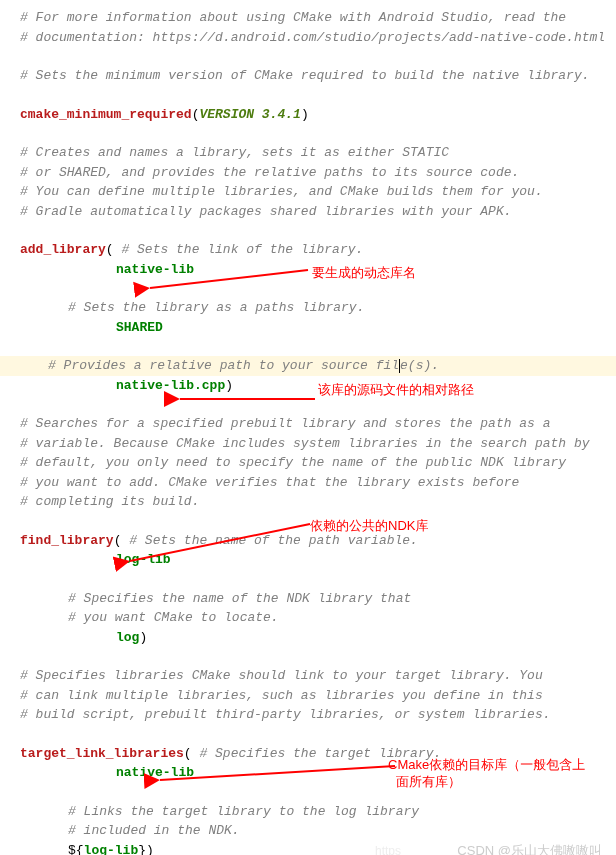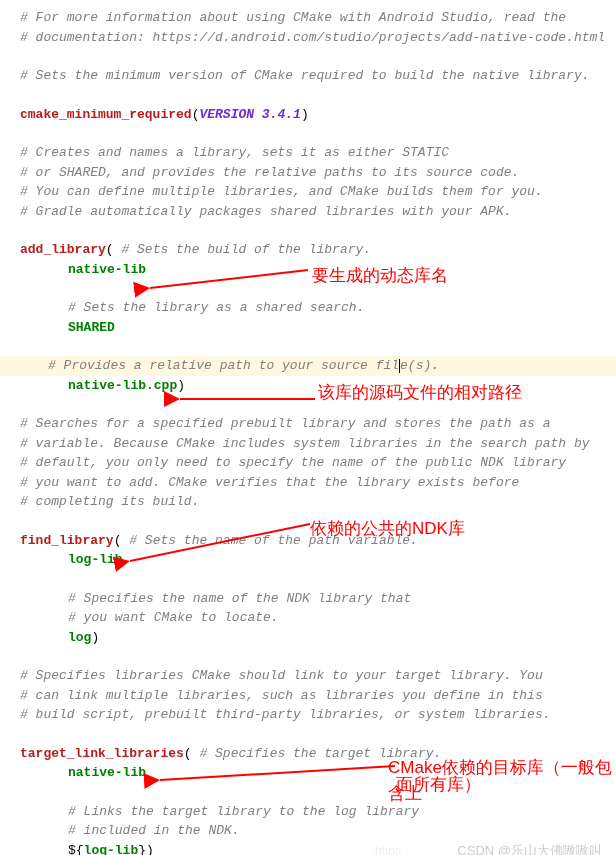--- a/index.html
+++ b/index.html
@@ -14,22 +14,22 @@
     width: 616px;
     box-sizing: border-box;
     position: relative;
   }
   .line {
     white-space: pre;
     min-height: 19px;
   }
   .comment { color: #808080; }
   .fn-name { color: #b91c1c; font-weight: bold; font-style: normal; }
-  .keyword-bold { color: #6d28d9; font-weight: bold; font-style: italic; }
-  .keyword-bold-ns { color: #008000; font-weight: bold; font-style: normal; }
+  .keyword-bold { color: #4d7c0f; font-weight: bold; font-style: italic; }
+  .keyword-bold-ns { color: #008000; font-weight: bold; font-style: normal; margin-left: 48px; }
   .paren { color: #000000; font-style: normal; }
   .highlighted {
     background: #fff8e0;
     margin-left: -20px;
     margin-right: -20px;
     padding-left: 20px;
     padding-right: 24px;
   }
   .indent1 { padding-left: 48px; }
   .var { color: #008000; font-weight: bold; font-style: normal; }
@@ -39,21 +39,21 @@
     width: 1px;
     height: 14px;
     background: #000;
     vertical-align: middle;
   }
   .anno {
     position: absolute;
     color: #ff0000;
     font-family: "SimSun", Arial, sans-serif;
     font-style: normal;
-    font-size: 17px;
+    font-size: 13px;
     pointer-events: none;
   }
   svg.arrow {
     position: absolute;
     pointer-events: none;
     overflow: visible;
   }
   .watermark {
     position: absolute;
     bottom: 8px;
@@ -81,24 +81,24 @@
 <div class="line"></div>
 <div class="line comment"># Sets the minimum version of CMake required to build the native library.</div>
 <div class="line"></div>
 <div class="line"><span class="fn-name">cmake_minimum_required</span><span class="paren">(</span><span class="keyword-bold">VERSION 3.4.1</span><span class="paren">)</span></div>
 <div class="line"></div>
 <div class="line comment"># Creates and names a library, sets it as either STATIC</div>
 <div class="line comment"># or SHARED, and provides the relative paths to its source code.</div>
 <div class="line comment"># You can define multiple libraries, and CMake builds them for you.</div>
 <div class="line comment"># Gradle automatically packages shared libraries with your APK.</div>
 <div class="line"></div>
-<div class="line"><span class="fn-name">add_library</span><span class="paren">(</span><span class="comment"> # Sets the build of the library.</span></div>
+<div class="line"><span class="fn-name">add_library</span><span class="paren">(</span><span class="comment"> # Sets the link of the library.</span></div>
 <div class="line indent1"><span class="keyword-bold-ns">native-lib</span></div>
 <div class="line"></div>
-<div class="line indent1 comment"># Sets the library as a shared search.</div>
+<div class="line indent1 comment"># Sets the library as a paths library.</div>
 <div class="line indent1"><span class="keyword-bold-ns">SHARED</span></div>
 <div class="line"></div>
 <div class="line indent1 comment highlighted"><span># Provides a relative path to your source fil</span><span class="caret"></span><span>e(s).</span></div>
 <div class="line indent1"><span class="keyword-bold-ns">native-lib.cpp</span><span class="paren">)</span></div>
 <div class="line"></div>
 <div class="line comment"># Searches for a specified prebuilt library and stores the path as a</div>
 <div class="line comment"># variable. Because CMake includes system libraries in the search path by</div>
 <div class="line comment"># default, you only need to specify the name of the public NDK library</div>
 <div class="line comment"># you want to add. CMake verifies that the library exists before</div>
 <div class="line comment"># completing its build.</div>

